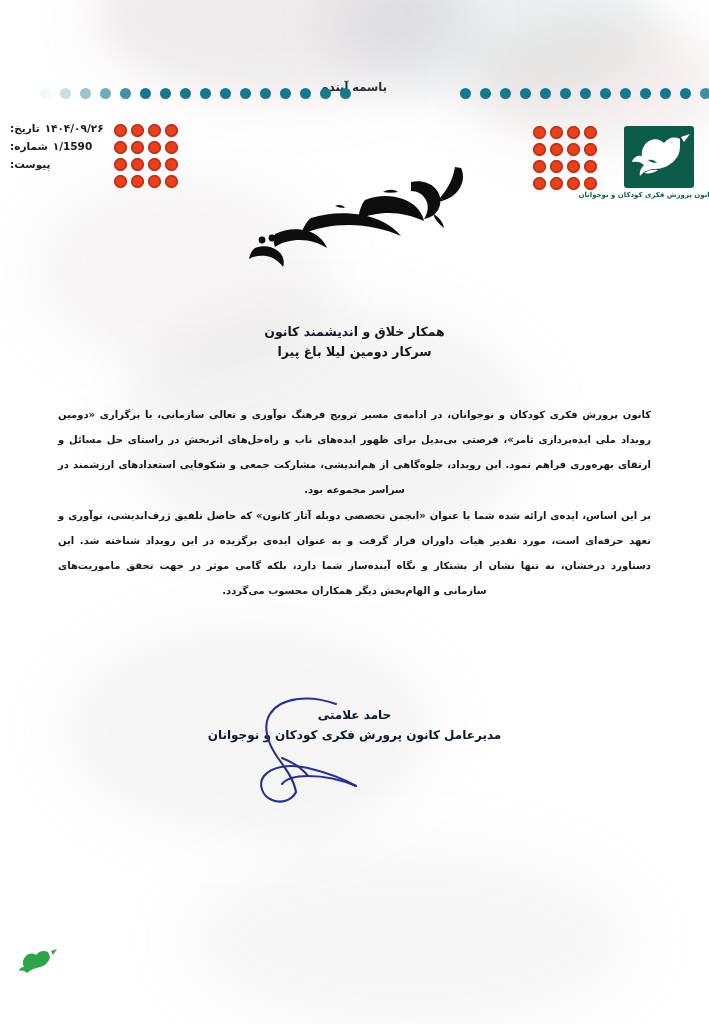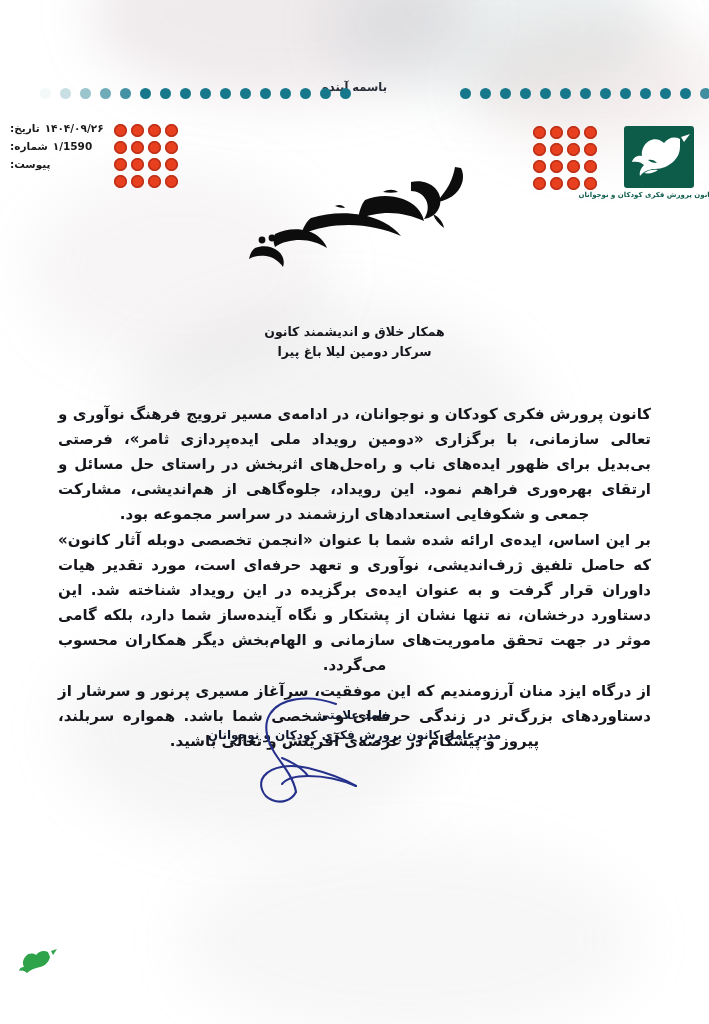--- a/index.html
+++ b/index.html
@@ -167,21 +167,21 @@
   
   .body-text {
     position: absolute;
     top: 402px;
     left: 58px;
     width: 593px;
     color: #15171c;
   }
   .body-text p {
     margin: 0 0 1px 0;
-    font-size: 15px;
+    font-size: 10px;
     line-height: 25px;
     text-align: justify;
     text-align-last: center;
     font-weight: bold;
     letter-spacing: -0.1px;
   }
 
   
   .signature {
     position: absolute;
@@ -359,21 +359,20 @@
   </div>
 
   <div class="salutation">
     <div class="line">همکار خلاق و اندیشمند کانون</div>
     <div class="line">سرکار دومین  لیلا باغ پیرا</div>
   </div>
 
   <div class="body-text">
     <p>کانون پرورش فکری کودکان و نوجوانان، در ادامه‌ی مسیر ترویج فرهنگ نوآوری و تعالی سازمانی، با برگزاری «دومین رویداد ملی ایده‌پردازی ثامر»، فرصتی بی‌بدیل برای ظهور ایده‌های ناب و راه‌حل‌های اثربخش در راستای حل مسائل و ارتقای بهره‌وری فراهم نمود. این رویداد، جلوه‌گاهی از هم‌اندیشی، مشارکت جمعی و شکوفایی استعدادهای ارزشمند در سراسر مجموعه بود.</p>
     <p>بر این اساس، ایده‌ی ارائه شده شما با عنوان «انجمن تخصصی دوبله آثار کانون» که حاصل تلفیق ژرف‌اندیشی، نوآوری و تعهد حرفه‌ای است، مورد تقدیر هیات داوران قرار گرفت و به عنوان ایده‌ی برگزیده در این رویداد شناخته شد. این دستاورد درخشان، نه تنها نشان از پشتکار و نگاه آینده‌ساز شما دارد، بلکه گامی موثر در جهت تحقق ماموریت‌های سازمانی و الهام‌بخش دیگر همکاران محسوب می‌گردد.</p>
-    <p>از درگاه ایزد منان آرزومندیم که این موفقیت، سرآغاز مسیری پرنور و سرشار از دستاوردهای بزرگ‌تر در زندگی حرفه‌ای و شخصی شما باشد. همواره سربلند، پیروز و پیشگام در عرصه‌ی آفرینش و تعالی باشید.</p>
   </div>
 
   <div class="signature">
     <svg class="sig-scribble" width="320" height="130" viewBox="0 0 320 130" aria-hidden="true">
       <g fill="none" stroke="#26318c" stroke-width="2.1" stroke-linecap="round">
         <path d="M140 16 C112 6 84 10 74 26 C66 39 72 56 82 70
                  C90 81 98 92 100 104"></path>
         <path d="M100 104 C96 112 86 116 76 112 C66 108 62 96 68 88
                  C76 78 94 76 112 80 C132 85 150 92 160 98"></path>
         <path d="M160 98 C146 92 128 88 112 88 C100 88 90 91 86 96"></path>

